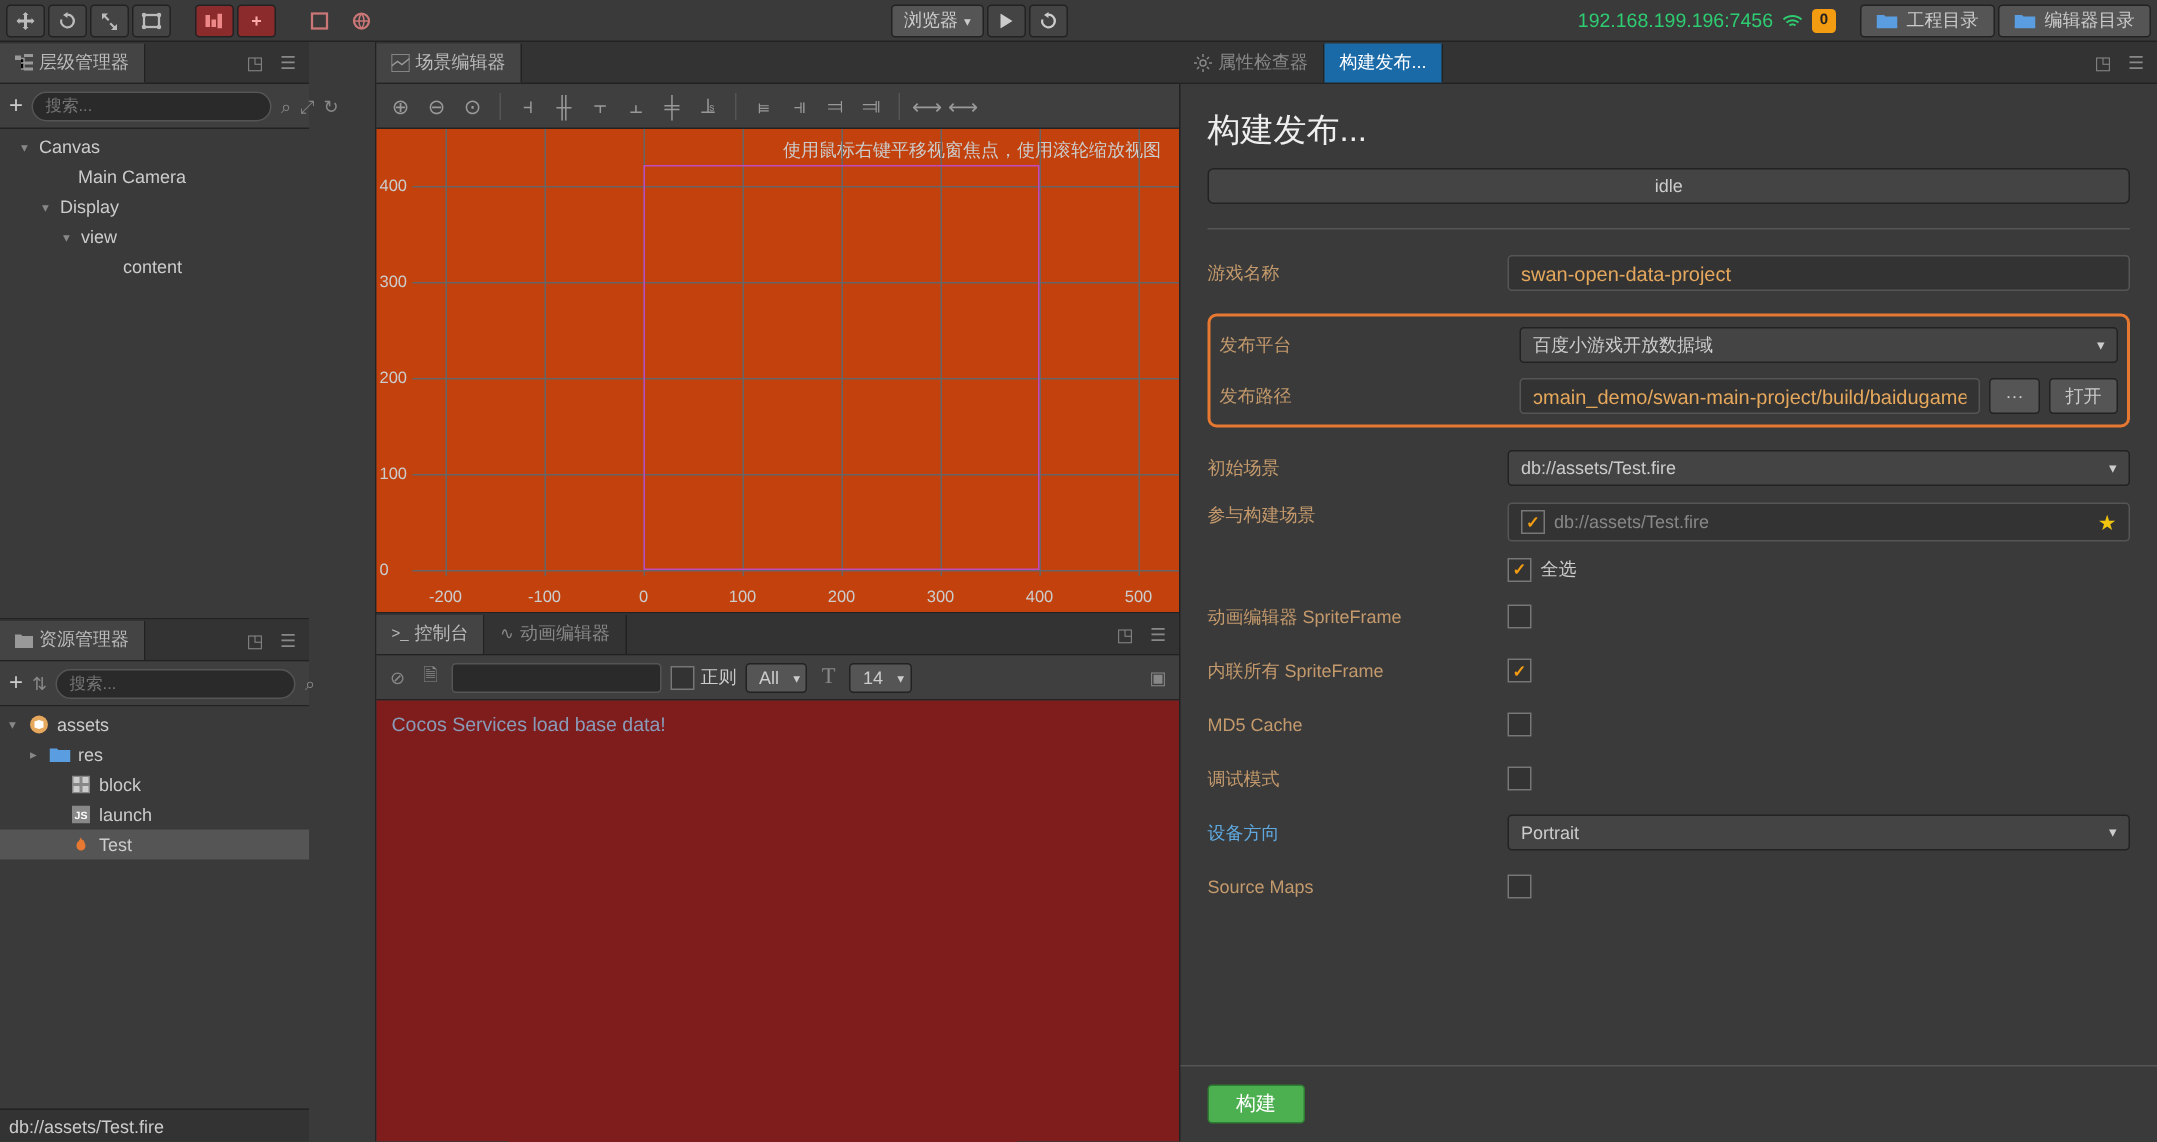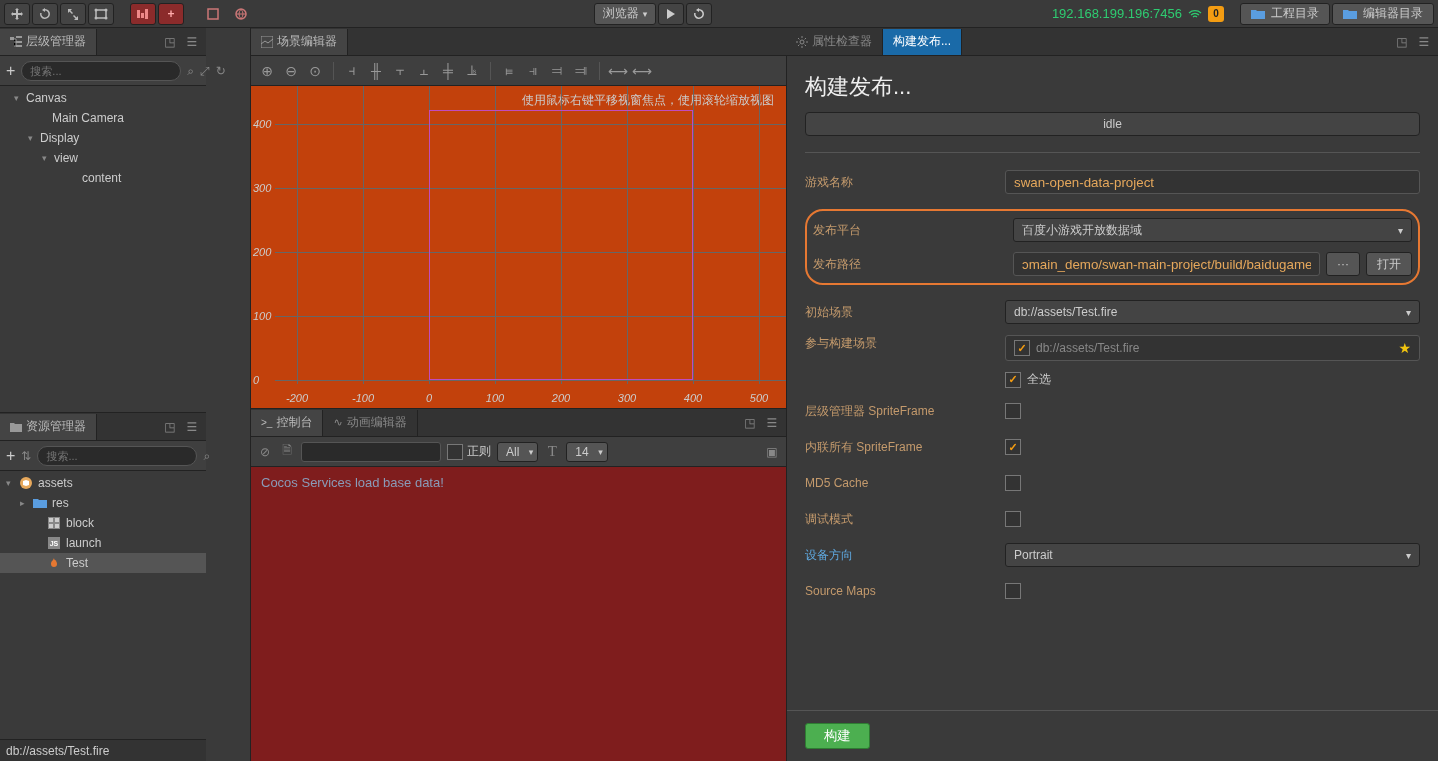--- a/index.html
+++ b/index.html
@@ -39,21 +39,21 @@
 .asset-panel { height: 349px; display: flex; flex-direction: column; border-top: 1px solid #222; }
 .status-bar { height: 22px; background: #333; color: #ccc; padding-left: 6px; display: flex; align-items: center; border-top: 1px solid #222; }
 
 .scene-panel { height: 380px; display: flex; flex-direction: column; border-left: 1px solid #222; }
 .scene-toolbar { height: 30px; background: #3f3f3f; display: flex; align-items: center; padding: 0 6px; gap: 4px; border-bottom: 1px solid #222; }
 .st-icon { width: 20px; height: 20px; display: flex; align-items: center; justify-content: center; cursor: pointer; color: #999; font-size: 14px; }
 .st-sep { width: 1px; height: 18px; background: #555; margin: 0 4px; }
 
 .scene-canvas { flex: 1; background: #c2410c; position: relative; overflow: hidden; }
 .scene-hint { position: absolute; top: 6px; right: 12px; color: #ccc; font-size: 12px; }
-.grid { position: absolute; inset: 0; font-style: italic; }
+.grid { position: absolute; inset: 0; }
 .grid-line-v { position: absolute; top: 0; bottom: 24px; width: 1px; background: #666; }
 .grid-line-h { position: absolute; left: 24px; right: 0; height: 1px; background: #666; }
 .axis-label-x { position: absolute; bottom: 4px; color: #ccc; font-size: 11px; transform: translateX(-50%); }
 .axis-label-y { position: absolute; left: 2px; color: #ccc; font-size: 11px; transform: translateY(-50%); }
 .magenta-rect { position: absolute; border: 1px solid #c04bbf; }
 
 .console-region { flex: 1; display: flex; flex-direction: column; border-left: 1px solid #222; border-top: 1px solid #222; }
 .console-toolbar { height: 30px; background: #3f3f3f; display: flex; align-items: center; padding: 0 6px; gap: 6px; border-bottom: 1px solid #222; }
 .console-input { width: 140px; height: 20px; background: #2a2a2a; border: 1px solid #555; border-radius: 3px; padding: 0 6px; color: #aaa; }
 .console-select { height: 20px; background: #555; border: 1px solid #222; border-radius: 3px; padding: 0 18px 0 8px; color: #ccc; display: flex; align-items: center; position: relative; cursor: pointer; }
@@ -66,21 +66,21 @@
 .build-status { margin: 0 18px 16px; height: 24px; background: #444; border: 1px solid #222; border-radius: 4px; color: #ccc; display: flex; align-items: center; justify-content: center; }
 .build-hr { height: 1px; background: #555; margin: 0 18px 16px; }
 .form { padding: 0 18px; display: flex; flex-direction: column; gap: 10px; }
 .form-row { display: flex; align-items: center; min-height: 26px; }
 .form-label { width: 200px; color: #c49a6c; }
 .form-label.link { color: #5fa9e0; }
 .form-input { flex: 1; height: 24px; background: #333; border: 1px solid #555; border-radius: 3px; padding: 0 8px; color: #e6a85c; }
 .form-select { flex: 1; height: 24px; background: #444; border: 1px solid #222; border-radius: 3px; padding: 0 8px; color: #ccc; display: flex; align-items: center; position: relative; cursor: pointer; }
 .form-select::after { content: "▾"; position: absolute; right: 8px; font-size: 10px; }
 .mini-btn { height: 24px; padding: 0 10px; background: #555; border: 1px solid #222; border-radius: 3px; color: #ccc; margin-left: 6px; cursor: pointer; display: flex; align-items: center; }
-.highlight-box { border: 2px solid #e67832; border-radius: 18px; padding: 6px; margin: 4px 0; }
+.highlight-box { border: 2px solid #e67832; border-radius: 6px; padding: 6px; margin: 4px 0; }
 .form-check { width: 16px; height: 16px; background: #333; border: 1px solid #777; display: inline-flex; align-items: center; justify-content: center; color: #f39c12; font-size: 11px; font-weight: bold; cursor: pointer; }
 .scene-list { flex: 1; background: #333; border: 1px solid #555; border-radius: 3px; padding: 4px 8px; color: #888; display: flex; align-items: center; justify-content: space-between; }
 .star { color: #f1c40f; font-size: 14px; }
 .select-all { display: flex; align-items: center; gap: 6px; margin-left: 200px; color: #ccc; }
 .build-footer { margin-top: auto; padding: 12px 18px; display: flex; justify-content: flex-start; border-top: 1px solid #555; }
 .build-btn { height: 26px; padding: 0 18px; background: #4caf50; border: 1px solid #2e7d32; border-radius: 3px; color: #fff; cursor: pointer; font-weight: 500; }
 
 svg { display: block; }
 </style>
 </head>
@@ -459,21 +459,21 @@
                 <span>db://assets/Test.fire</span>
               </span>
             <span class="star">★</span>
           </div>
         </div>
         <div class="select-all">
             <span class="form-check">✓</span>
             <span>全选</span>
           </div>
         <div class="form-row">
-          <div class="form-label">层级管理器 SpriteFrame</div>
+          <div class="form-label">动画编辑器 SpriteFrame</div>
           <span class="form-check"></span>
         </div>
         <div class="form-row">
           <div class="form-label">内联所有 SpriteFrame</div>
           <span class="form-check">✓</span>
         </div>
         <div class="form-row">
           <div class="form-label">MD5 Cache</div>
           <span class="form-check"></span>
         </div>

